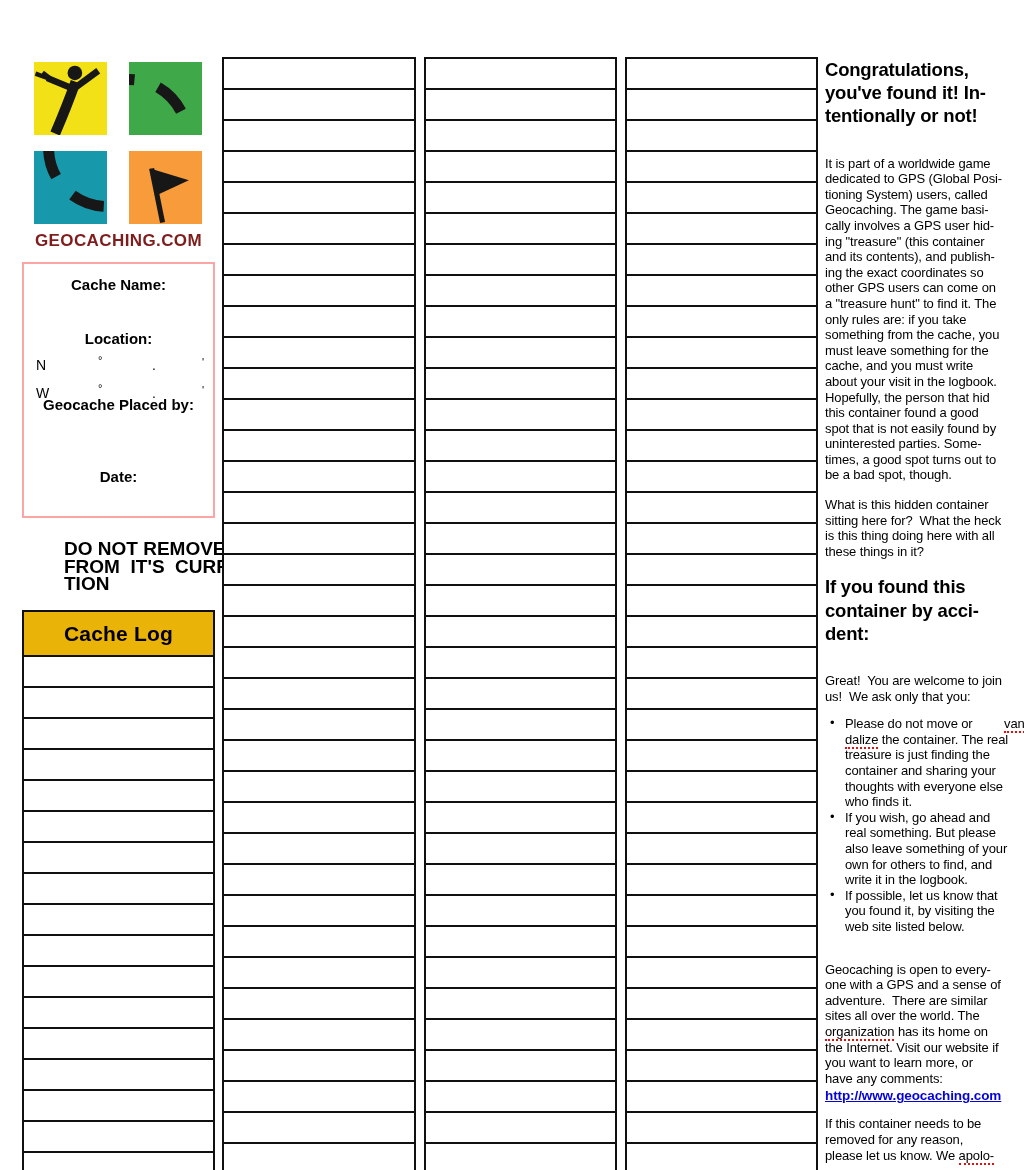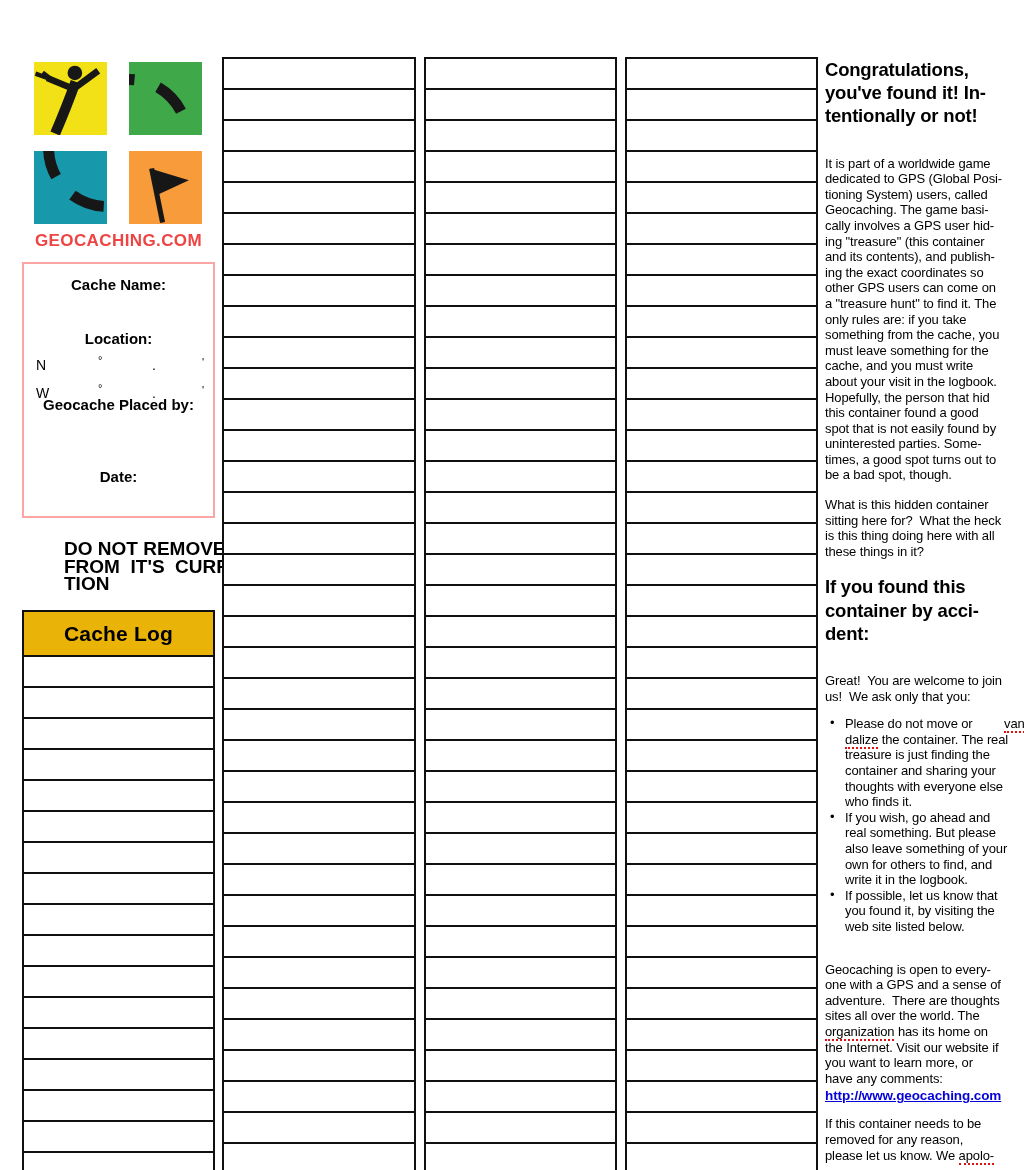--- a/index.html
+++ b/index.html
@@ -6,21 +6,21 @@
   #page{position:relative;width:1024px;height:1170px;background:#fff;overflow:hidden;
         font-family:"Liberation Sans","DejaVu Sans",sans-serif;color:#000;}
 
   
   .logo{position:absolute;left:34px;top:62px;display:grid;
         grid-template-columns:73px 73px;grid-template-rows:73px 73px;
         column-gap:22px;row-gap:16px;}
   .tile{width:73px;height:73px;}
   .tile svg{width:100%;height:100%;display:block;}
   .brand{position:absolute;left:22px;top:231px;width:193px;text-align:center;
-         font-weight:bold;font-size:17px;letter-spacing:.4px;color:#ef4444;}
+         font-weight:bold;font-size:17px;letter-spacing:.4px;color:#7f1d1d;}
 
   
   .infobox{position:absolute;left:22px;top:262px;width:193px;height:256px;
            border:2px solid #fca5a5;box-sizing:border-box;}
   .ib-label{position:absolute;left:0;width:100%;text-align:center;
             font-weight:bold;font-size:15px;}
   .coord{position:absolute;left:0;width:100%;height:18px;font-size:14px;}
   .coord span{position:absolute;top:0;}
   .c-letter{left:12px;}
   .c-deg{left:74px;font-size:11px;top:-3px !important;}
@@ -329,21 +329,21 @@
         </div>
         <div class="li">
           <div class="tline">If possible, let us know that</div>
           <div class="tline">you found it, by visiting the</div>
           <div class="tline">web site listed below.</div>
         </div>
       </div>
       <div class="blk blk-p">
         <div class="tline">Geocaching is open to every-</div>
         <div class="tline">one with a GPS and a sense of</div>
-        <div class="tline">adventure.  There are thoughts</div>
+        <div class="tline">adventure.  There are similar</div>
         <div class="tline">sites all over the world. The</div>
         <div class="tline"><span class="misspell" style="border-bottom-color: rgb(224, 16, 16);">organization</span> has its home on</div>
         <div class="tline">the Internet. Visit our website if</div>
         <div class="tline">you want to learn more, or</div>
         <div class="tline">have any comments:</div>
       </div>
       <div class="blk blk-link"><a class="link" style="color: rgb(5, 2, 216);">http://www.geocaching.com</a></div>
       <div class="blk blk-p">
         <div class="tline">If this container needs to be</div>
         <div class="tline">removed for any reason,</div>

